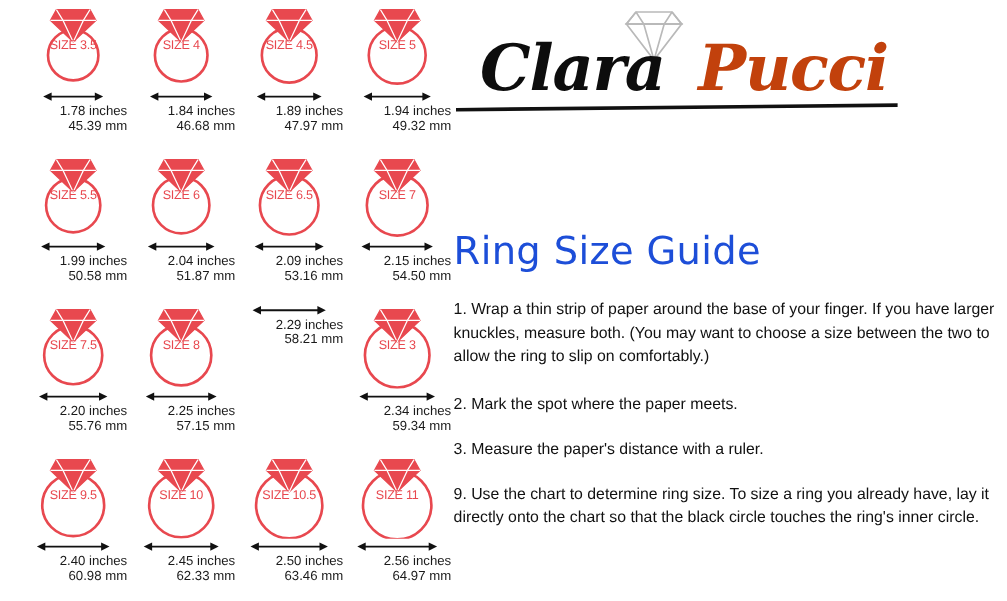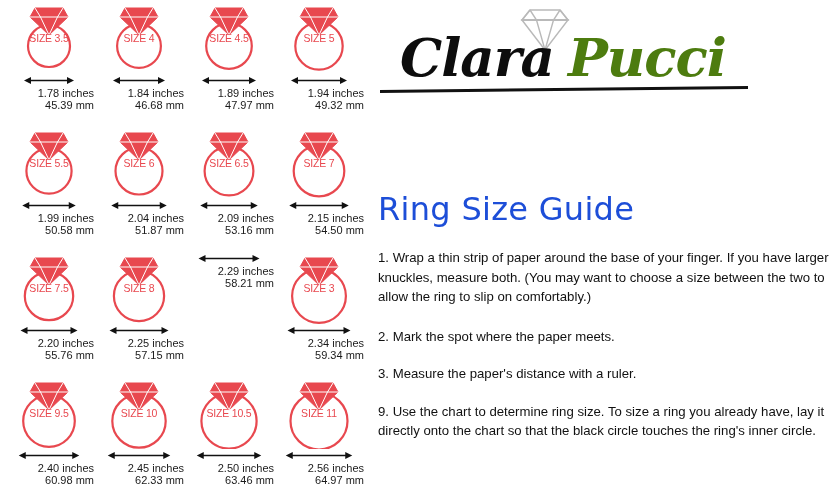--- a/index.html
+++ b/index.html
@@ -15,21 +15,21 @@
   }
   .page {
     position: relative;
     width: 839px;
     height: 501px;
   }
 
   
   .chart {
     position: absolute;
-    left: 0;
+    left: 12px;
     top: 0;
     width: 360px;
     height: 484px;
   }
   .ring-cell {
     position: absolute;
     width: 90px;
     text-align: center;
   }
   .ring-art {
@@ -92,21 +92,21 @@
     top: 22px;
     width: 400px;
     height: 72px;
     font-family: "DejaVu Serif", serif;
     font-style: italic;
     font-size: 53px;
     line-height: 66px;
     white-space: nowrap;
   }
   .logo-clara { color: #0d0d0d; font-weight: bold; letter-spacing: -1px; margin-left: 28px; }
-  .logo-pucci { color: #4d7c0f; font-weight: bold; letter-spacing: -1px; margin-left: 14px; }
+  .logo-pucci { color: #c2410c; font-weight: bold; letter-spacing: -1px; margin-left: 28px; }
   .logo-underline {
     position: absolute;
     left: 8px;
     top: 86px;
     width: 368px;
     height: 3px;
     background: #111;
     transform: skewY(-0.6deg);
   }
 

